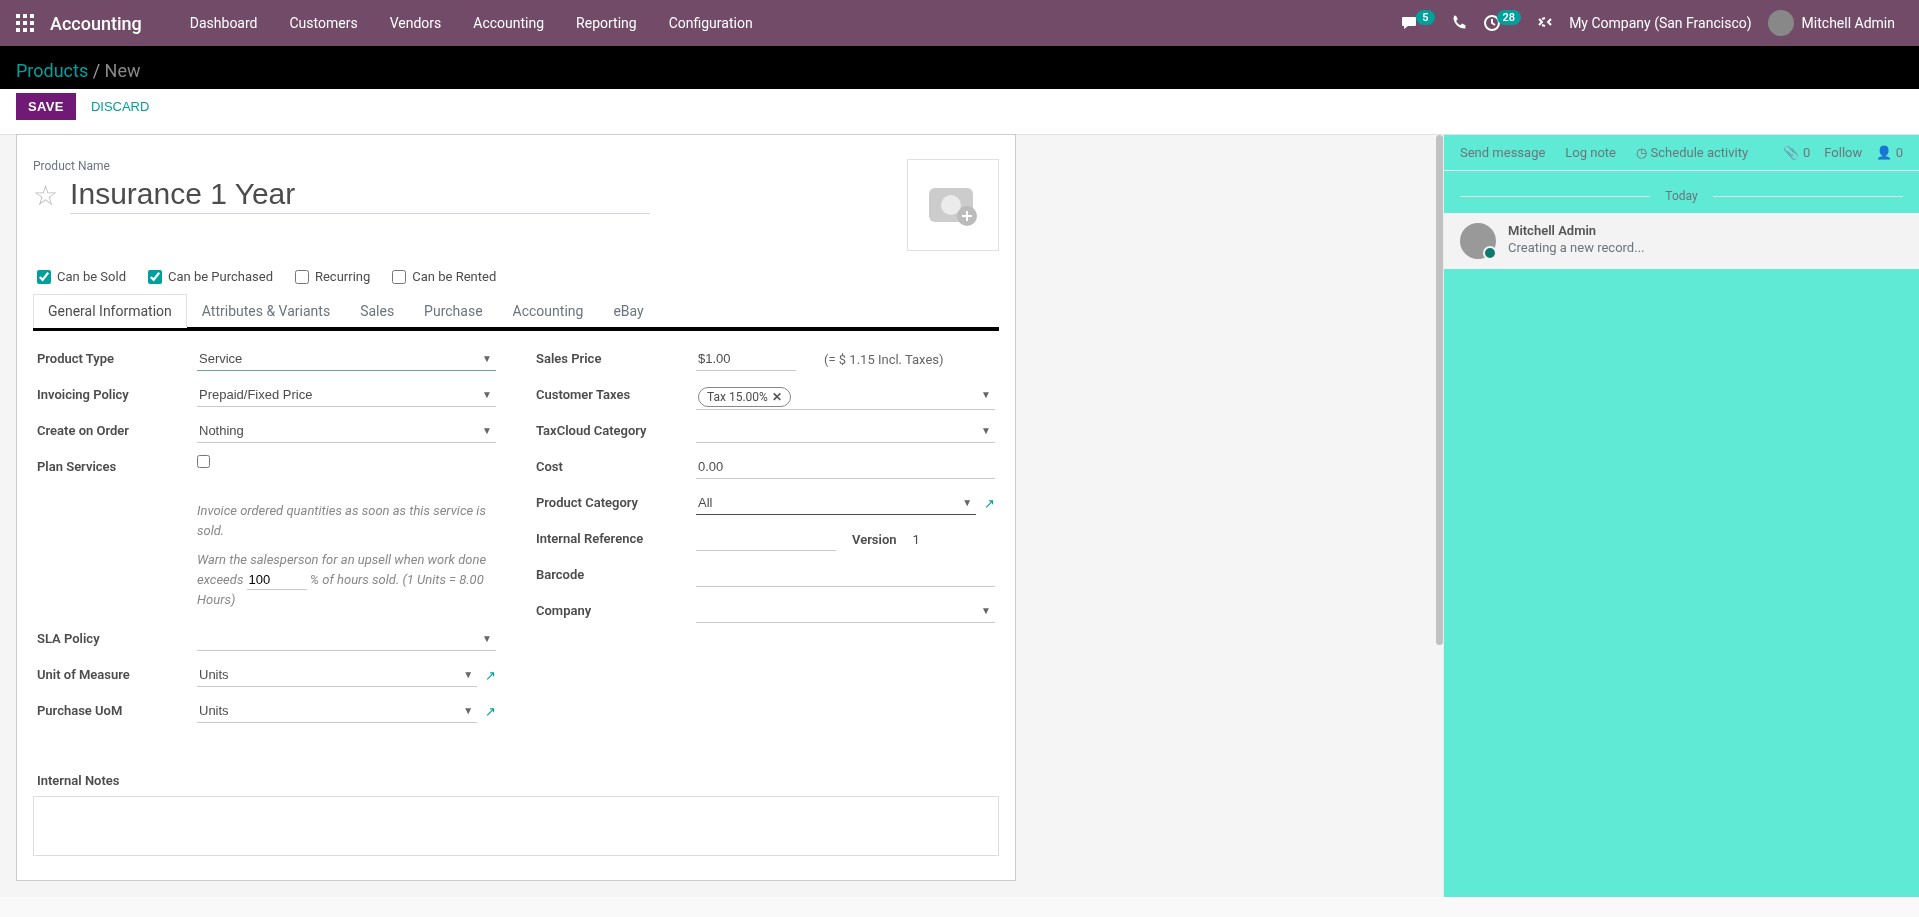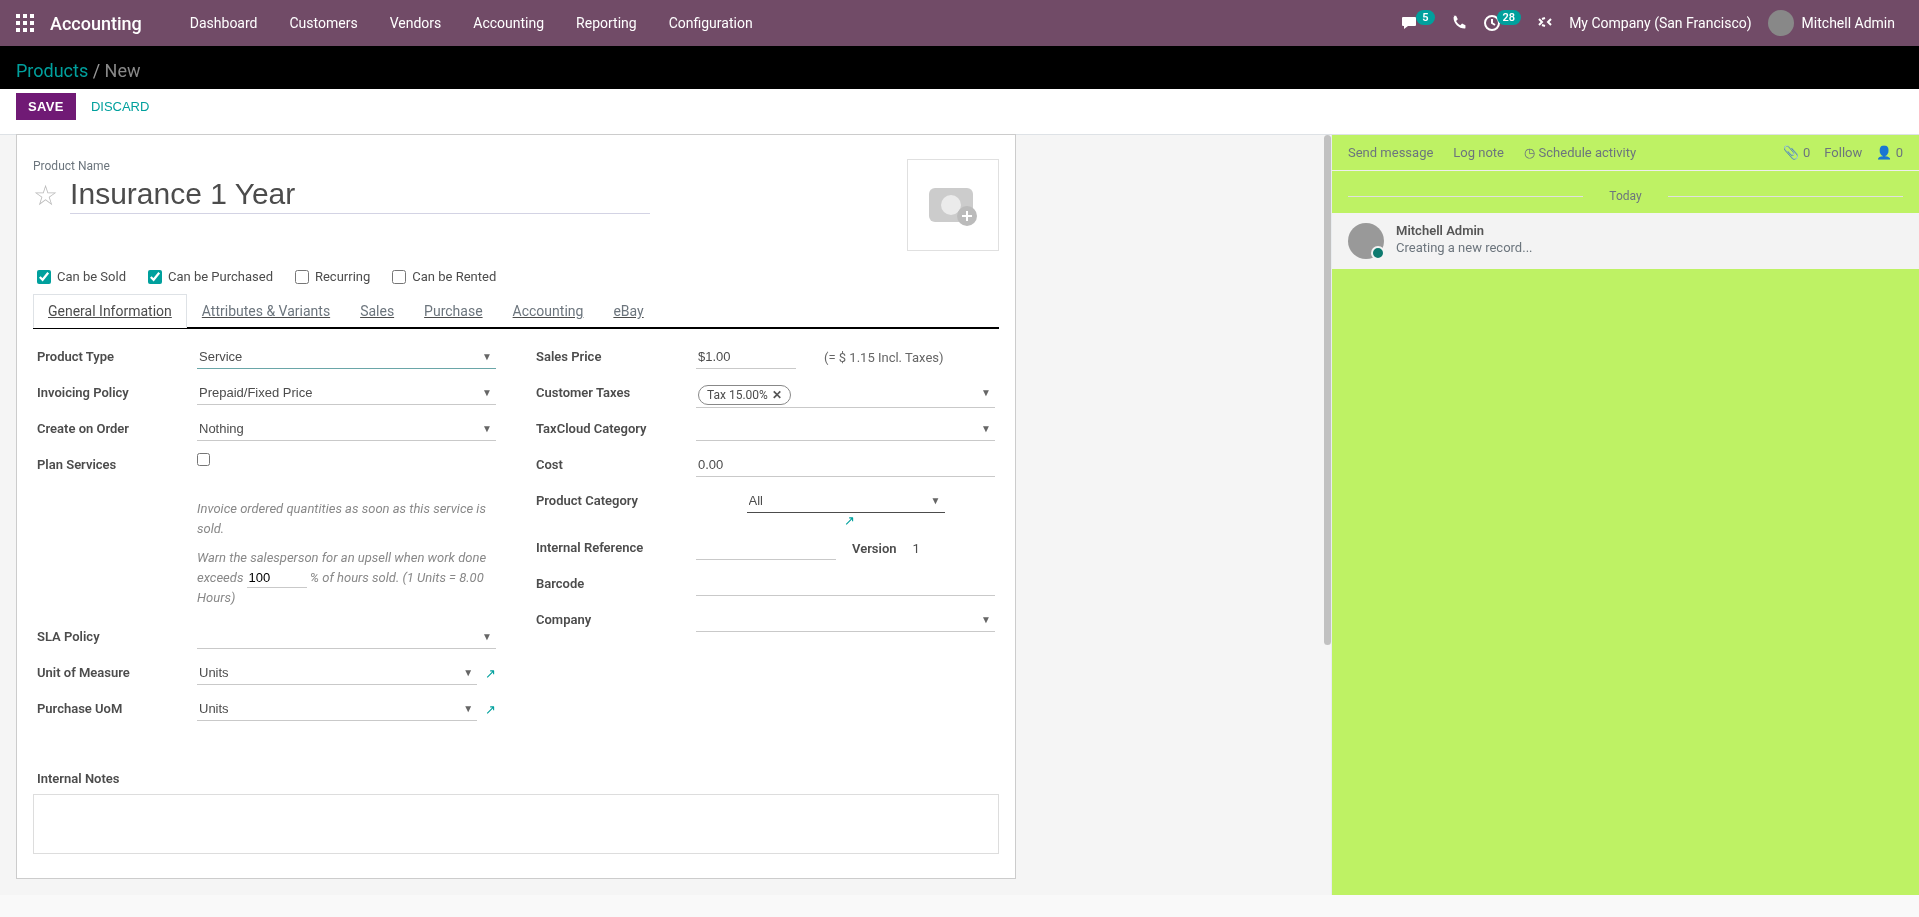--- a/index.html
+++ b/index.html
@@ -17,21 +17,21 @@
 .breadcrumb a { color: #00a09d; text-decoration: none; }
 .breadcrumb .sep { color: #999; }
 .breadcrumb .current { color: #888; }
 .action-bar { padding: 4px 16px 14px; background: #fff; }
 .btn { padding: 6px 12px; font-size: 13px; border: none; cursor: pointer; }
 .btn-primary { background: #701a75; color: #fff; font-weight: 700; letter-spacing:0.3px;text-align:right; }
 .btn-link { background: transparent; color: #00a09d; }
 .content-wrap { display: flex; border-top: 1px solid #dee2e6; }
 .form-sheet-bg { flex: 1; background: #f5f5f5; padding: 0 16px 16px; position: relative;}
 .form-sheet { background: #fff; border: 1px solid #ccc; margin-top: -1px; padding: 24px 16px; max-width: 1000px; }
-.chatter { width: 588px; background: #bef264; border-left: 1px solid #e9ecef; min-height: 760px; }
+.chatter { width: 476px; background: #5eead4; border-left: 1px solid #e9ecef; min-height: 760px; }
 .chatter-top { display: flex; align-items: center; padding: 10px 16px; border-bottom: 1px solid #eee; }
 .chatter-top .ctop { color: #6c757d; margin-right: 20px; cursor: pointer; }
 .chatter-top .ctop-right { margin-left:auto; display:flex; align-items:center; gap:14px; color:#6c757d; }
 .divider-today { text-align: center; color: #6c757d; font-size:12px; position: relative; margin: 18px 0 10px; }
 .divider-today:before, .divider-today:after { content:""; position:absolute; top:50%; width:40%; height:1px; background:#e0e0e0; }
 .divider-today:before{left:16px;} .divider-today:after{right:16px;}
 .msg { display:flex; padding: 10px 16px; background:#f3f3f3; }
 .msg .avatar-sm { width:36px; height:36px; border-radius:50%; background:#999; margin-right:12px; flex-shrink:0; position:relative; }
 .msg .avatar-sm::after { content:""; position:absolute; width:10px; height:10px; background:#0e7a6f; border-radius:50%; bottom:-1px; right:-1px; border:2px solid #f3f3f3; }
 .msg .author { font-weight:600; color:#555; }
@@ -39,21 +39,21 @@
 .product-head { display:flex; align-items:flex-start; }
 .product-title-area { flex:1; }
 .label-small { color:#6c757d; font-size:12px; margin-bottom:4px; display:block; }
 .title-row { display:flex; align-items:center; gap:12px; }
 .star { font-size:28px; color:#bbb; cursor:pointer; }
 .product-name-input { font-size:30px; font-weight:400; border:none; border-bottom:1px solid #7c7bad55; width: 580px; padding: 0 0 2px 0; color:#4c4c4c; }
 .img-placeholder { width:92px; height:92px; border:1px solid #e0e0e0; display:flex; align-items:center; justify-content:center; color:#bbb; }
 .options-row { display:flex; gap:22px; margin: 18px 0 10px 4px; }
 .chk { display:flex; align-items:center; gap:6px; cursor:pointer; }
 .chk input { width:14px; height:14px; accent-color: #00a09d; }
-.tabs { display:flex; border-bottom:2px solid #000000; margin-top: 4px; text-decoration: underline;}
+.tabs { display:flex; border-bottom:4px solid #000000; margin-top: 4px;}
 .tab { padding: 8px 14px; border:1px solid transparent; border-bottom:none; color:#6c757d; cursor:pointer; font-size:14px; }
 .tab.active { border-color:#dee2e6; border-bottom:1px solid #fff; margin-bottom:-1px; color:#4c4c4c; background:#fff; }
 .form-grid { display:flex; gap:40px; padding: 16px 4px; }
 .col { flex:1; }
 .frow { display:flex; align-items:flex-start; margin-bottom: 8px; min-height:28px; }
 .frow label { width: 160px; font-weight:600; color:#4c4c4c; font-size:13px; padding-top:4px; }
 .field { flex:1; position:relative; }
 .sel, .txt { width: 100%; border:none; border-bottom:1px solid #c9c9c9; padding: 4px 20px 4px 2px; font-size:13px; color:#4c4c4c; background:transparent; }
 .sel.hl { border-bottom-color: #6aa6a8; }
 .caret { position:absolute; right:4px; top:6px; color:#666; font-size:10px; pointer-events:none; }
@@ -261,21 +261,21 @@
           <div class="frow">
             <label>TaxCloud Category</label>
             <div class="field"><input class="sel" style=""><span class="caret">▼</span></div>
           </div>
           <div class="frow">
             <label>Cost</label>
             <div class="field"><input class="txt" value="0.00" style=""></div>
           </div>
           <div class="frow">
             <label>Product Category</label>
-            <div class="field" style="display:flex;align-items:center;flex-direction:column;">
+            <div class="field" style="display:flex;align-items:center;">
               <div style="flex:1;position:relative;"><input class="sel" style="border-bottom-color: rgb(76, 76, 76);" value="All"><span class="caret">▼</span></div>
               <span class="ext-link">↗</span>
             </div>
           </div>
           <div class="frow">
             <label>Internal Reference</label>
             <div class="field" style="display:flex;gap:16px;align-items:center;">
               <input class="txt" style="width: 140px;">
               <label style="width:auto;padding:0;">Version</label>
               <span>1</span>

